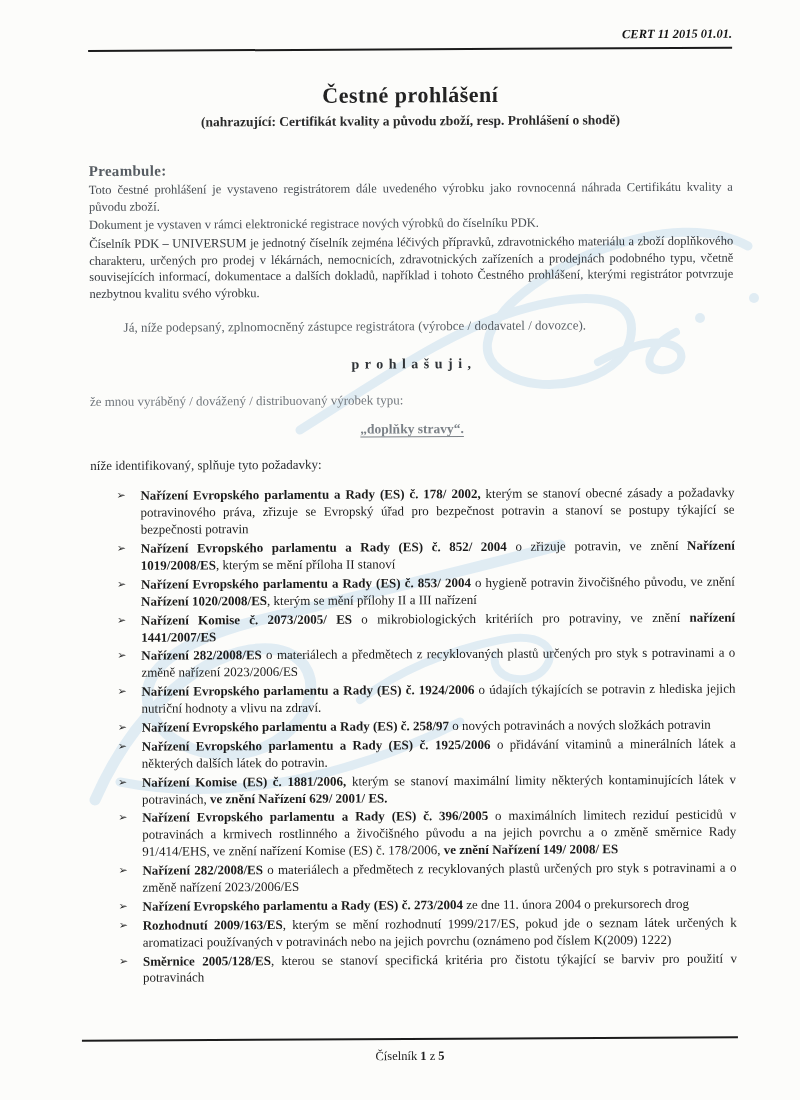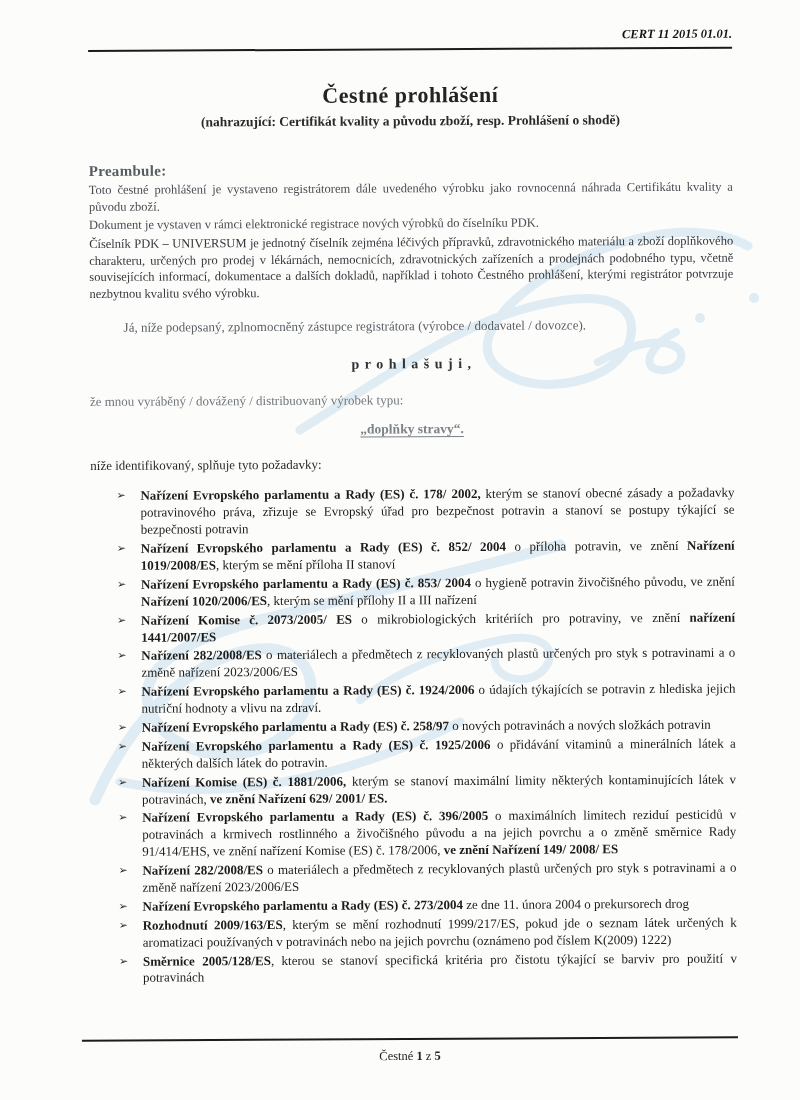--- a/index.html
+++ b/index.html
@@ -91,37 +91,37 @@
     <div class="declare-word">p r o h l a š u j i ,</div>
 
     <div class="product-line">že mnou vyráběný / dovážený  / distribuovaný výrobek typu:</div>
 
     <div class="product-type">„doplňky stravy“.</div>
 
     <div class="req-intro">níže identifikovaný, splňuje tyto požadavky:</div>
 
     <ul class="req-list">
         <li><span class="bullet">➢</span><span><span class="seg-bold">Nařízení Evropského parlamentu a Rady (ES) č. 178/ 2002,</span><span> kterým se stanoví obecné zásady a požadavky potravinového práva, zřizuje se Evropský úřad pro bezpečnost potravin a stanoví se postupy týkající se bezpečnosti potravin</span></span></li>
-        <li><span class="bullet">➢</span><span><span class="seg-bold">Nařízení Evropského parlamentu a Rady (ES) č. 852/ 2004</span><span> o příloha potravin, ve znění </span><span class="seg-bold">Nařízení 1019/2008/ES</span><span>, kterým se mění příloha II stanoví</span></span></li>
-        <li><span class="bullet">➢</span><span><span class="seg-bold">Nařízení Evropského parlamentu a Rady (ES) č. 853/ 2004</span><span> o hygieně potravin živočišného původu, ve znění </span><span class="seg-bold">Nařízení 1020/2006/ES</span><span>, kterým se mění přílohy II a III nařízení</span></span></li>
+        <li><span class="bullet">➢</span><span><span class="seg-bold">Nařízení Evropského parlamentu a Rady (ES) č. 852/ 2004</span><span> o zřizuje potravin, ve znění </span><span class="seg-bold">Nařízení 1019/2008/ES</span><span>, kterým se mění příloha II stanoví</span></span></li>
+        <li><span class="bullet">➢</span><span><span class="seg-bold">Nařízení Evropského parlamentu a Rady (ES) č. 853/ 2004</span><span> o hygieně potravin živočišného původu, ve znění </span><span class="seg-bold">Nařízení 1020/2008/ES</span><span>, kterým se mění přílohy II a III nařízení</span></span></li>
         <li><span class="bullet">➢</span><span><span class="seg-bold">Nařízení Komise č. 2073/2005/ ES</span><span> o mikrobiologických kritériích pro potraviny, ve znění </span><span class="seg-bold">nařízení 1441/2007/ES</span></span></li>
         <li><span class="bullet">➢</span><span><span class="seg-bold">Nařízení 282/2008/ES</span><span> o materiálech a předmětech z recyklovaných plastů určených pro styk s potravinami a o změně nařízení 2023/2006/ES</span></span></li>
         <li><span class="bullet">➢</span><span><span class="seg-bold">Nařízení Evropského parlamentu a Rady (ES) č. 1924/2006</span><span>  o údajích týkajících se potravin z hlediska jejich nutriční hodnoty a vlivu na zdraví.</span></span></li>
         <li><span class="bullet">➢</span><span><span class="seg-bold">Nařízení Evropského parlamentu a Rady (ES) č. 258/97</span><span> o nových potravinách a nových složkách potravin</span></span></li>
         <li><span class="bullet">➢</span><span><span class="seg-bold">Nařízení Evropského parlamentu a Rady (ES) č. 1925/2006</span><span>  o přidávání vitaminů a minerálních látek a některých dalších látek do potravin.</span></span></li>
         <li><span class="bullet">➢</span><span><span class="seg-bold">Nařízení Komise (ES) č. 1881/2006,</span><span> kterým se stanoví maximální limity některých kontaminujících látek v potravinách, </span><span class="seg-bold">ve znění Nařízení 629/ 2001/ ES.</span></span></li>
         <li><span class="bullet">➢</span><span><span class="seg-bold">Nařízení Evropského parlamentu a Rady (ES) č. 396/2005</span><span> o maximálních limitech reziduí pesticidů v potravinách a krmivech rostlinného a živočišného původu a na jejich povrchu a o změně směrnice Rady 91/414/EHS, ve znění nařízení Komise (ES) č. 178/2006, </span><span class="seg-bold">ve znění Nařízení 149/ 2008/ ES</span></span></li>
         <li><span class="bullet">➢</span><span><span class="seg-bold">Nařízení 282/2008/ES</span><span> o materiálech a předmětech z recyklovaných plastů určených pro styk s potravinami a o změně nařízení 2023/2006/ES</span></span></li>
         <li><span class="bullet">➢</span><span><span class="seg-bold">Nařízení Evropského parlamentu a Rady (ES) č. 273/2004</span><span> ze dne 11. února 2004 o prekursorech drog</span></span></li>
         <li><span class="bullet">➢</span><span><span class="seg-bold">Rozhodnutí 2009/163/ES</span><span>, kterým se mění rozhodnutí 1999/217/ES, pokud jde o seznam látek určených k aromatizaci používaných v potravinách nebo na jejich povrchu (oznámeno pod číslem K(2009) 1222)</span></span></li>
         <li><span class="bullet">➢</span><span><span class="seg-bold">Směrnice 2005/128/ES</span><span>, kterou se stanoví specifická kritéria pro čistotu týkající se barviv pro použití v potravinách</span></span></li>
       </ul>
 
   </div>
 
   <div class="footer">
-    <span>Čestné</span>
+    <span>Číselník</span>
     <span class="b">1</span>
     <span>z</span>
     <span class="b">5</span>
   </div>
 
 </div>
 
 </body></html>

